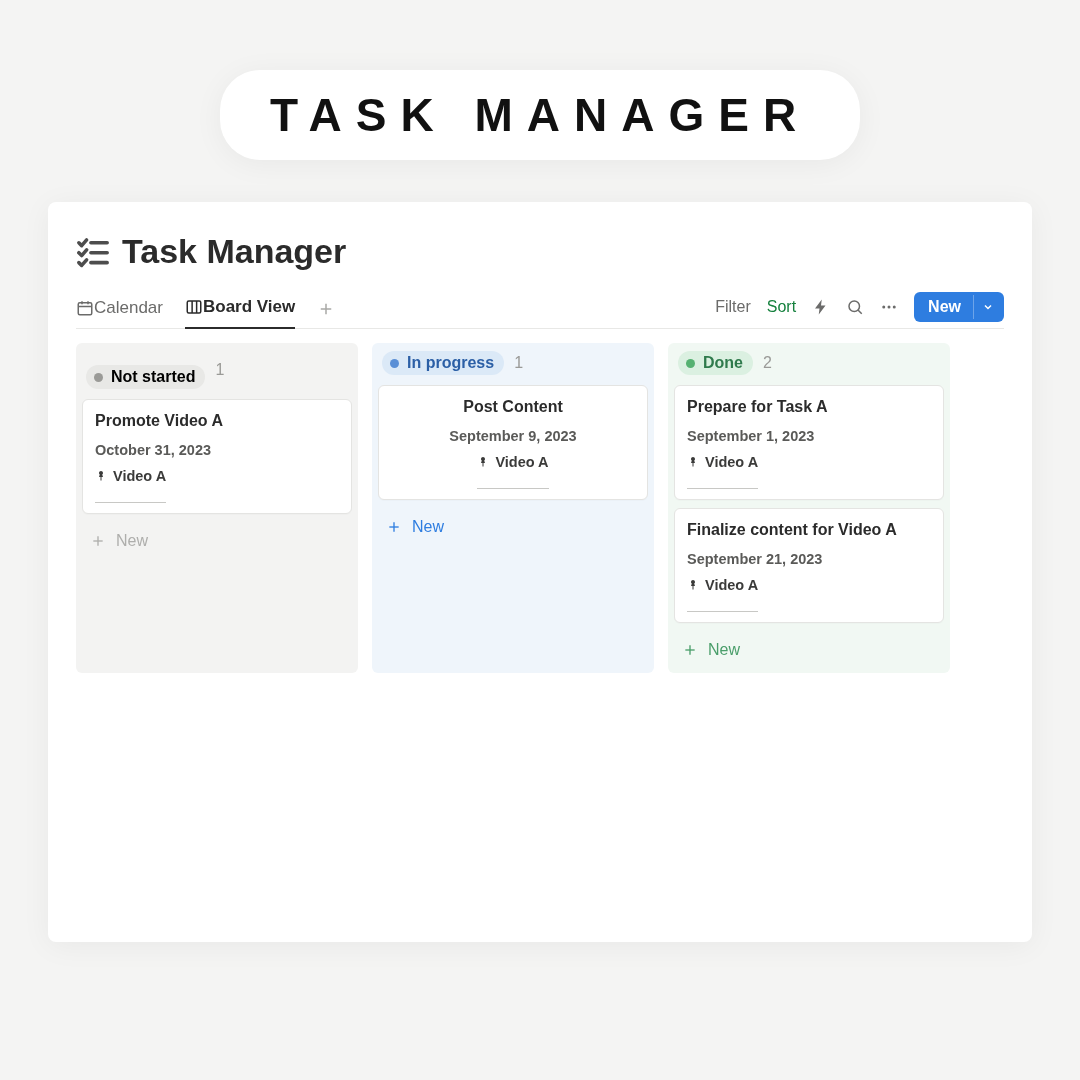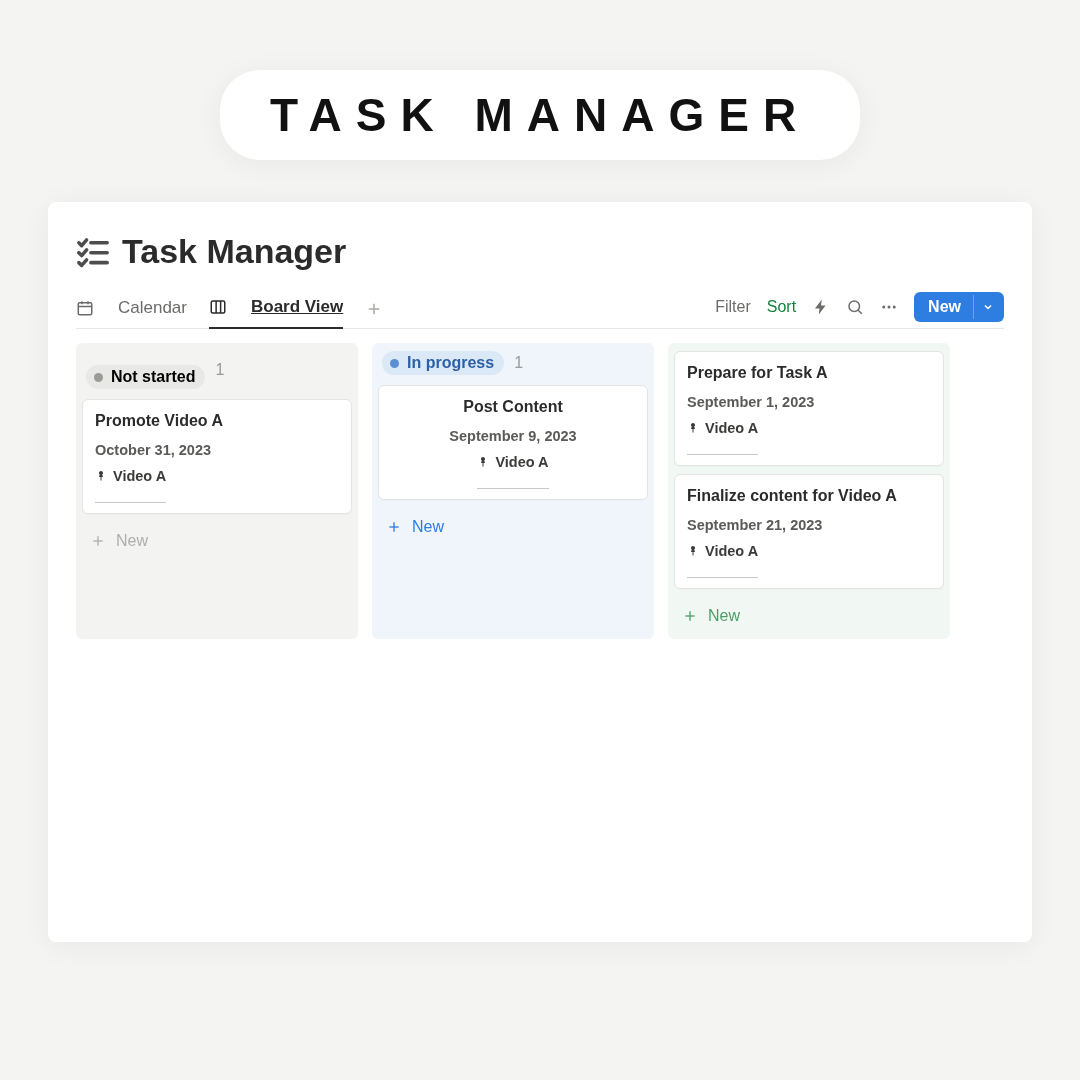--- a/index.html
+++ b/index.html
@@ -60,32 +60,31 @@
     border-bottom: 1px solid #e8e8e6;
   }
   .tabs-left {
     display: flex;
     align-items: center;
     gap: 22px;
   }
   .tab {
     display: flex;
     align-items: center;
-    gap: 24px;
+    gap: 0;
     font-size: 17px;
     color: #6b6b6a;
     padding: 8px 0 10px 0;
     cursor: pointer;
   }
   .tab.active {
     color: #2b2b2b;
     font-weight: 600;
     border-bottom: 2px solid #2b2b2b;
     margin-bottom: -1px;
-    text-decoration: underline;
   }
   .tab svg { width: 18px; height: 18px; }
   .add-view {
     color: #a8a8a6;
     display:flex;
     align-items:center;
   }
   .tabs-right {
     display: flex;
     align-items: center;
@@ -306,20 +305,27 @@
           </span></div>
         <div class="col-new blue">
           <svg viewBox="0 0 24 24" fill="none" stroke="currentColor" stroke-width="2.5">
             <line x1="12" y1="5" x2="12" y2="19"></line>
             <line x1="5" y1="12" x2="19" y2="12"></line>
           </svg>
           <span>New</span>
         </div>
       </div>
       <div class="column" style="background: rgb(241, 248, 243);">
+        <div class="col-head">
+          <span class="status-pill" style="background: rgb(219, 240, 225); color: rgb(47, 122, 76);">
+            <span class="dot" style="background: rgb(85, 177, 113);"></span>
+            <span>Done</span>
+          </span>
+          <span class="count">2</span>
+        </div>
         <div class="card"><div class="card-title">Prepare for Task A</div><div class="card-date">September 1, 2023</div><span class="card-tag">
             <svg class="pin" viewBox="0 0 24 24" fill="currentColor">
               <path d="M12 2c-2.2 0-4 1.8-4 4 0 1.3.6 2.5 1.6 3.2L8 14h3v6l1 2 1-2v-6h3l-1.6-4.8C15.4 8.5 16 7.3 16 6c0-2.2-1.8-4-4-4z"></path>
             </svg>
             <span>Video A</span>
           </span></div>
         <div class="card"><div class="card-title">Finalize content for Video A</div><div class="card-date">September 21, 2023</div><span class="card-tag">
             <svg class="pin" viewBox="0 0 24 24" fill="currentColor">
               <path d="M12 2c-2.2 0-4 1.8-4 4 0 1.3.6 2.5 1.6 3.2L8 14h3v6l1 2 1-2v-6h3l-1.6-4.8C15.4 8.5 16 7.3 16 6c0-2.2-1.8-4-4-4z"></path>
             </svg>

